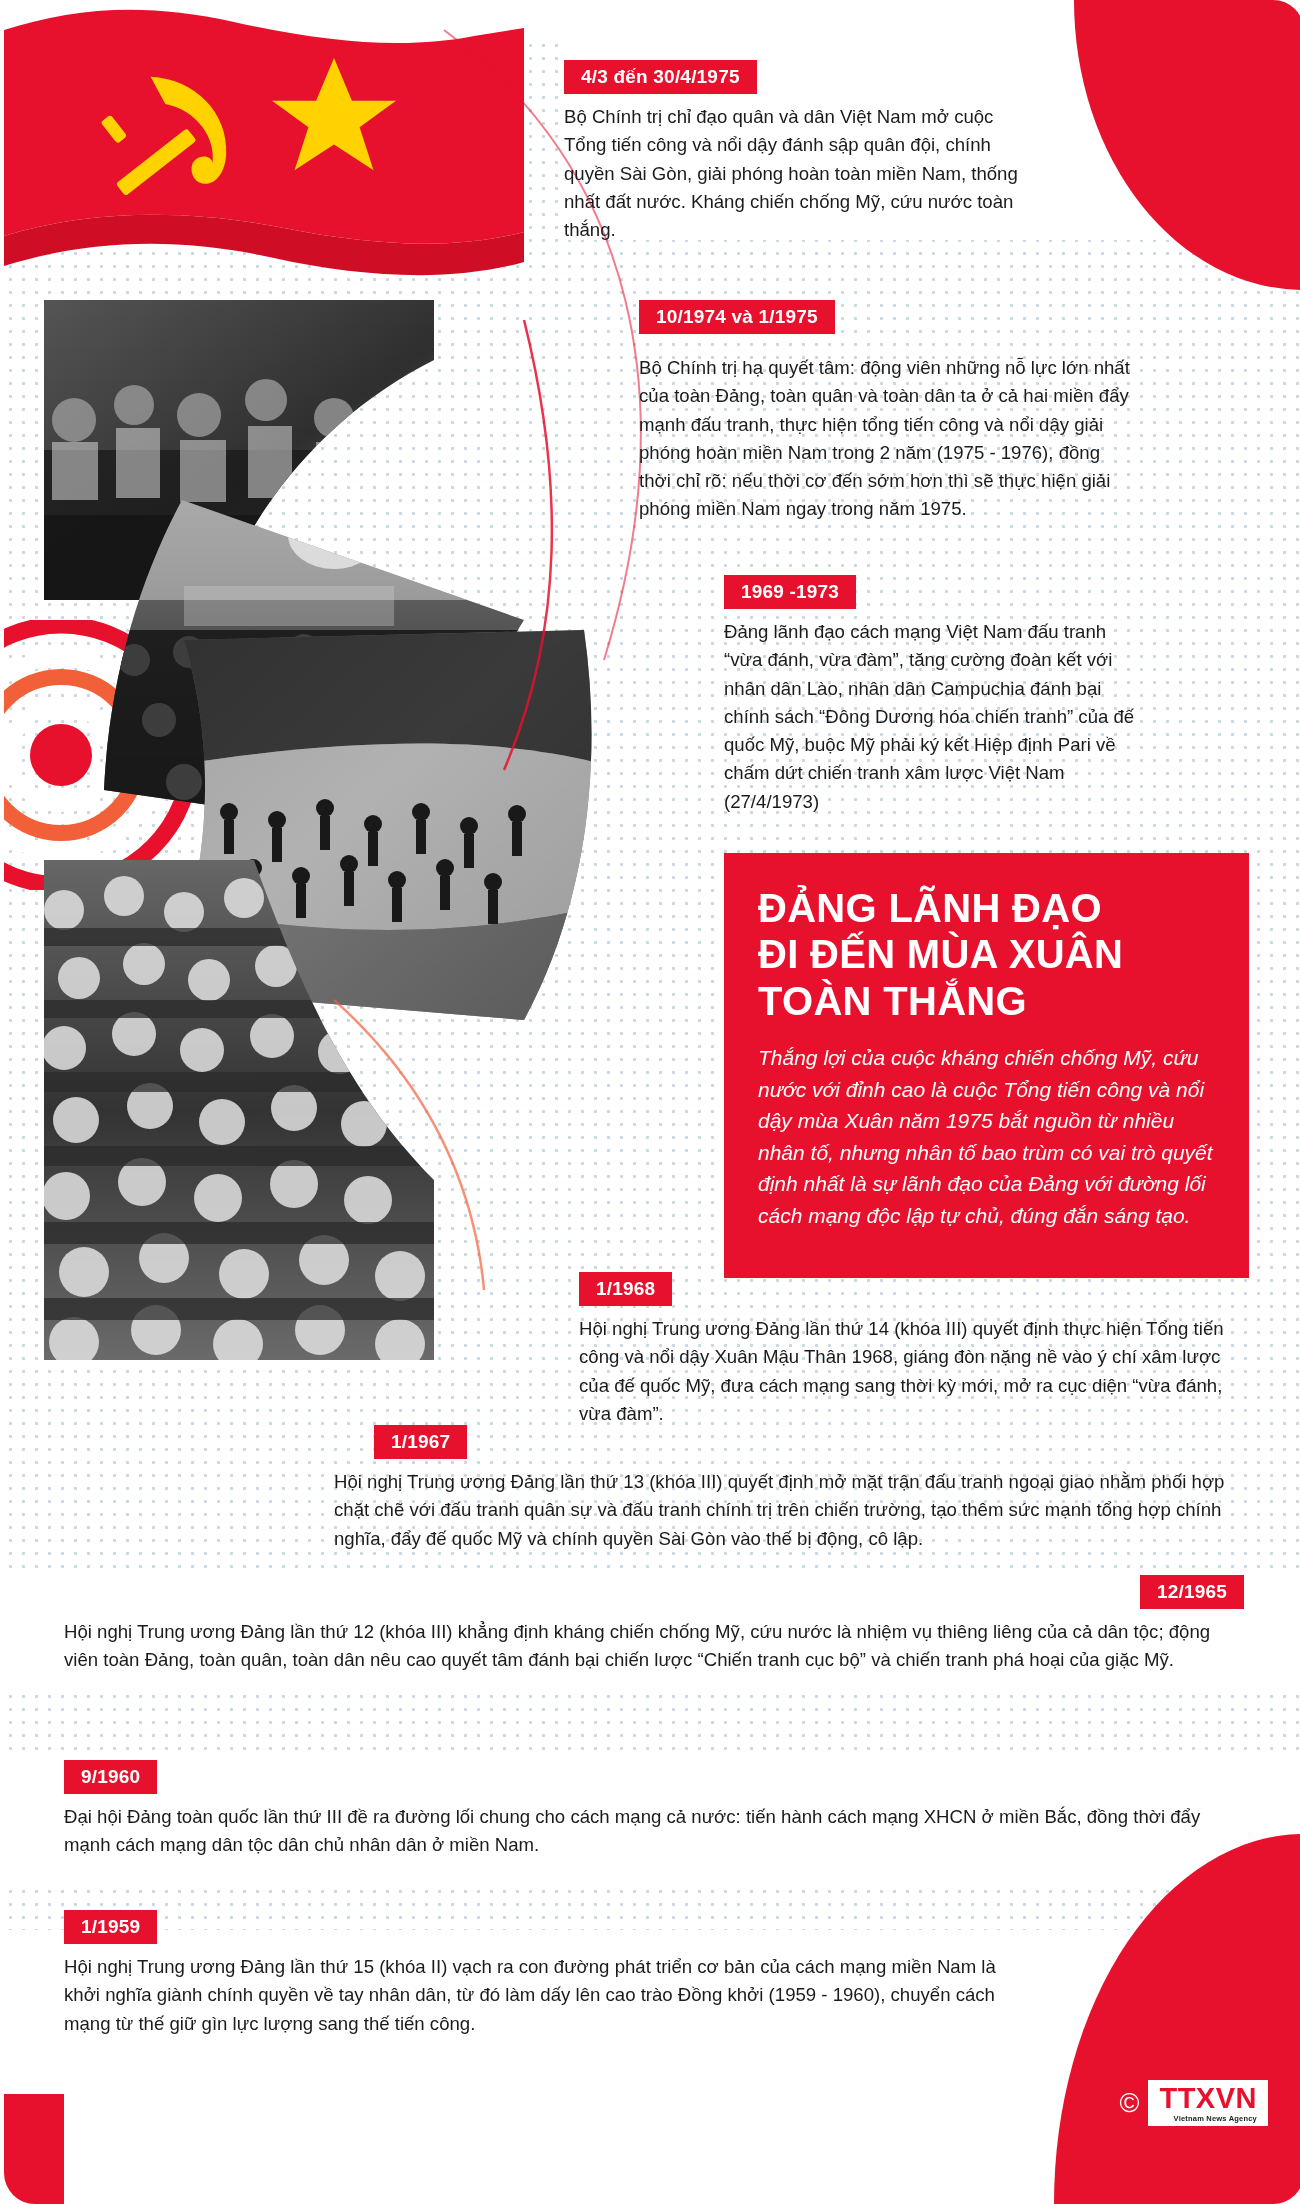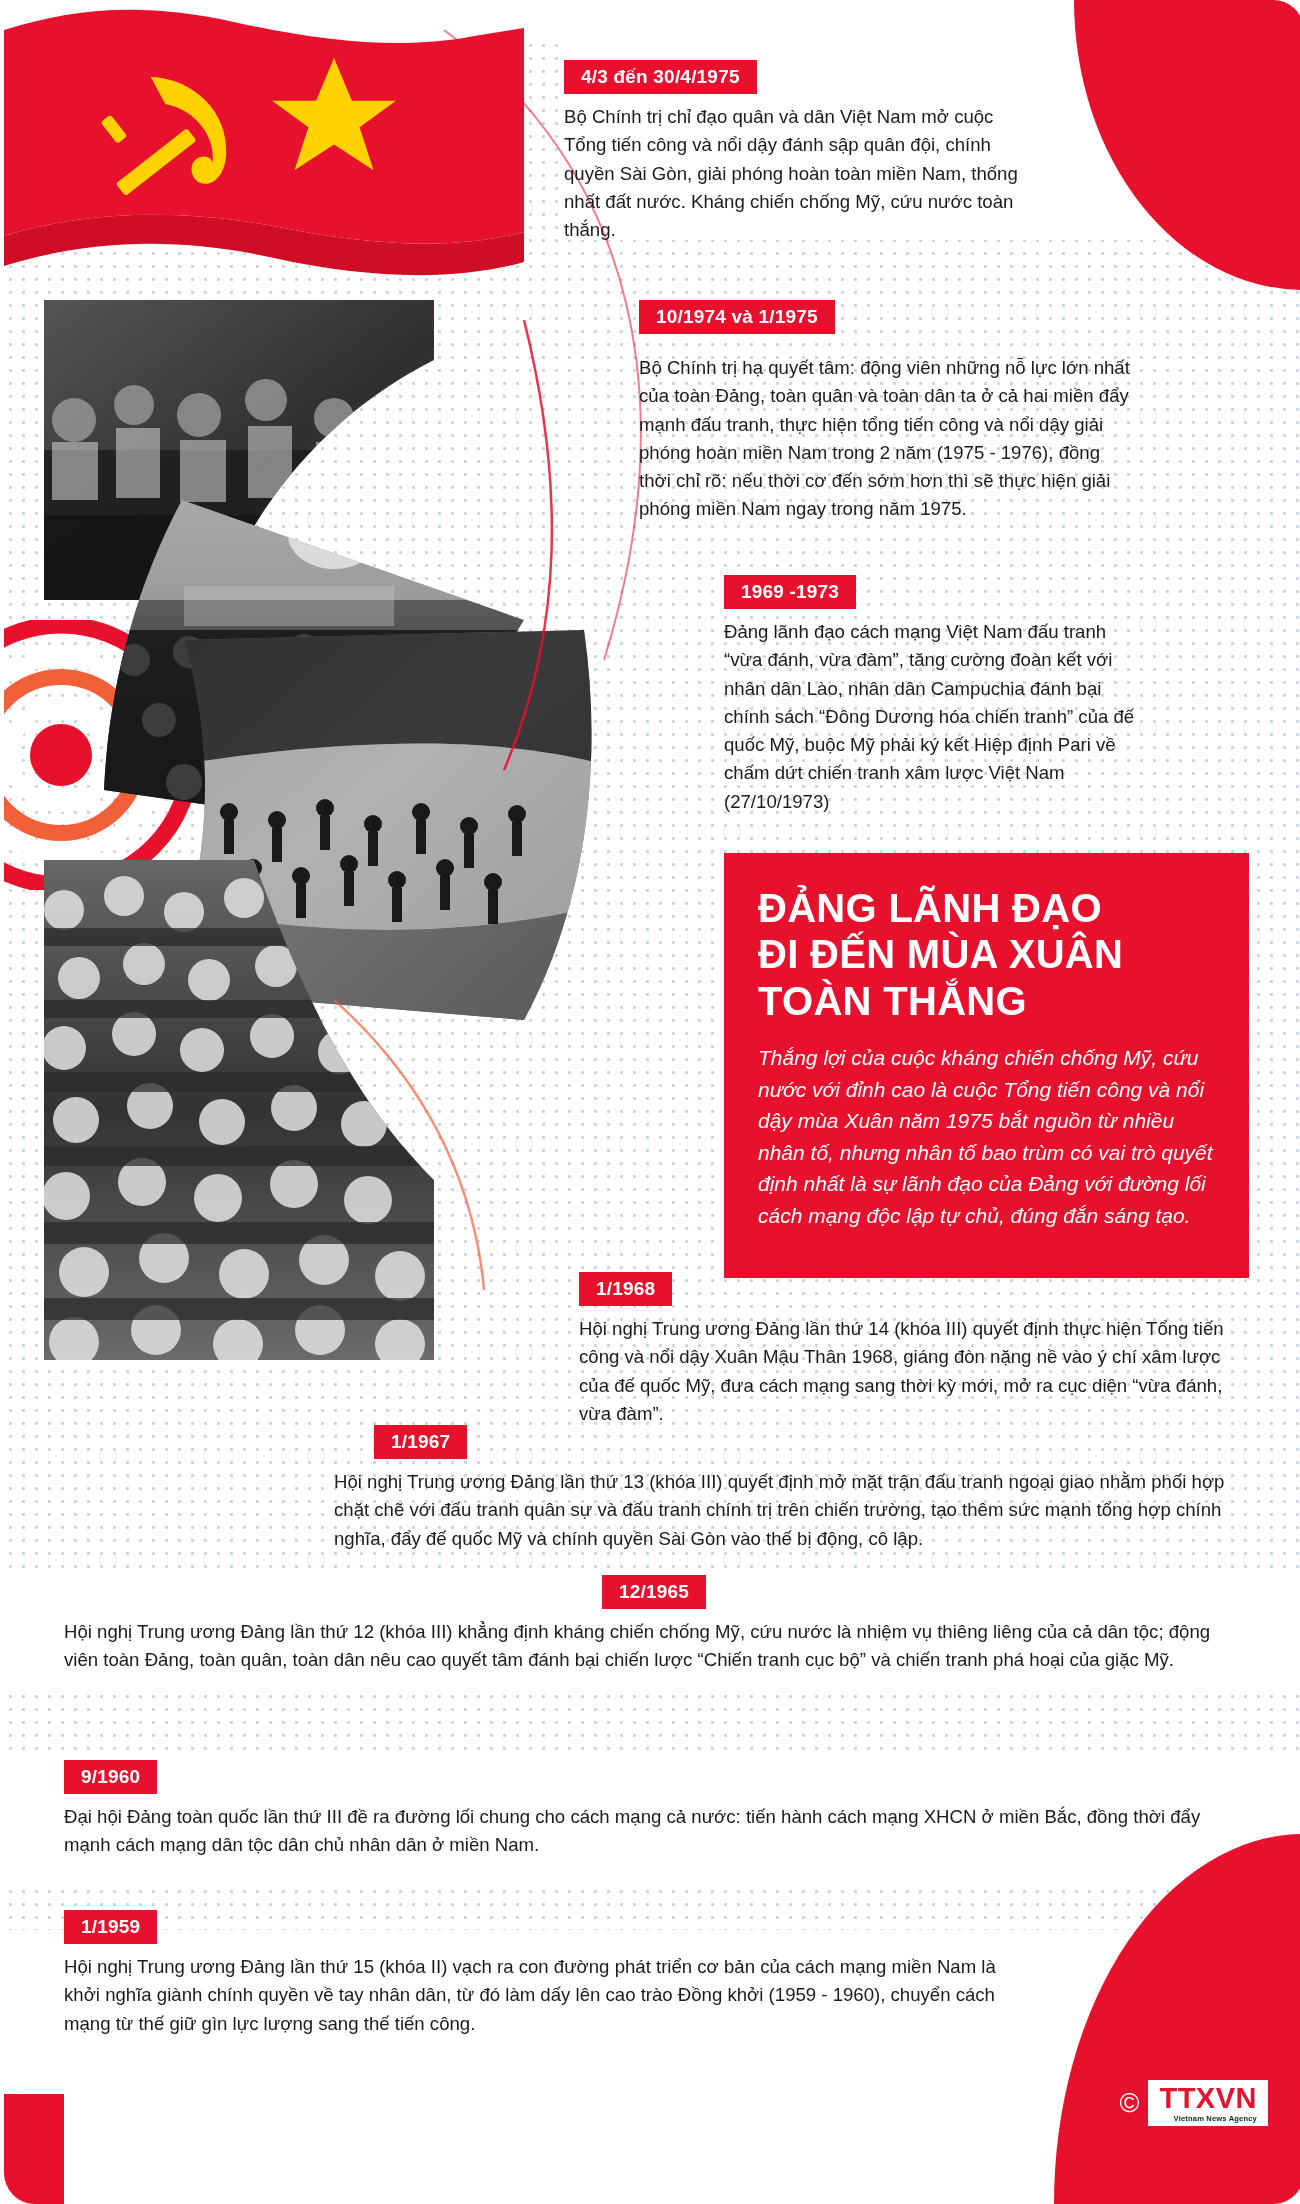--- a/index.html
+++ b/index.html
@@ -393,21 +393,21 @@
     <div style="text-align:left;padding-left:80px;">
       <span class="tag">10/1974 và 1/1975</span>
     </div>
     <div class="body-txt ta-left" style="padding-left:80px;margin-top:20px;">Bộ Chính trị hạ quyết tâm: động viên những nỗ lực lớn nhất của toàn Đảng, toàn quân và toàn dân ta ở cả hai miền đẩy mạnh đấu tranh, thực hiện tổng tiến công và nổi dậy giải phóng hoàn miền Nam trong 2 năm (1975 - 1976), đồng thời chỉ rõ: nếu thời cơ đến sớm hơn thì sẽ thực hiện giải phóng miền Nam ngay trong năm 1975.</div>
   </div>
 
   <div class="block" style="left:620px;top:575px;width:520px;">
     <div style="text-align:left;padding-left:100px;">
       <span class="tag">1969 -1973</span>
     </div>
-    <div class="body-txt ta-left" style="padding-left:100px;">Đảng lãnh đạo cách mạng Việt Nam đấu tranh “vừa đánh, vừa đàm”, tăng cường đoàn kết với nhân dân Lào, nhân dân Campuchia đánh bại chính sách “Đông Dương hóa chiến tranh” của đế quốc Mỹ, buộc Mỹ phải ký kết Hiệp định Pari về chấm dứt chiến tranh xâm lược Việt Nam (27/10/1973)</div>
+    <div class="body-txt ta-left" style="padding-left:100px;">Đảng lãnh đạo cách mạng Việt Nam đấu tranh “vừa đánh, vừa đàm”, tăng cường đoàn kết với nhân dân Lào, nhân dân Campuchia đánh bại chính sách “Đông Dương hóa chiến tranh” của đế quốc Mỹ, buộc Mỹ phải ký kết Hiệp định Pari về chấm dứt chiến tranh xâm lược Việt Nam (27/4/1973)</div>
   </div>
 
   <div class="headline-panel">
     <h1>
       <span>ĐẢNG LÃNH ĐẠO</span><br>
       <span>ĐI ĐẾN MÙA XUÂN</span><br>
       <span>TOÀN THẮNG</span>
     </h1>
     <div class="sub">Thắng lợi của cuộc kháng chiến chống Mỹ, cứu nước với đỉnh cao là cuộc Tổng tiến công và nổi dậy mùa Xuân năm 1975 bắt nguồn từ nhiều nhân tố, nhưng nhân tố bao trùm có vai trò quyết định nhất là sự lãnh đạo của Đảng với đường lối cách mạng độc lập tự chủ, đúng đắn sáng tạo.</div>
   </div>
@@ -420,21 +420,21 @@
   </div>
 
   <div class="block" style="left:330px;top:1425px;width:910px;">
     <div style="text-align:left;padding-left:40px;">
       <span class="tag">1/1967</span>
     </div>
     <div class="body-txt ta-left" style="padding-left:0px;">Hội nghị Trung ương Đảng lần thứ 13 (khóa III) quyết định mở mặt trận đấu tranh ngoại giao nhằm phối hợp chặt chẽ với đấu tranh quân sự và đấu tranh chính trị trên chiến trường, tạo thêm sức mạnh tổng hợp chính nghĩa, đẩy đế quốc Mỹ và chính quyền Sài Gòn vào thế bị động, cô lập.</div>
   </div>
 
   <div class="block" style="left:60px;top:1575px;width:1180px;">
-    <div style="text-align:center;">
+    <div style="text-align:right;">
       <span class="tag">12/1965</span>
     </div>
     <div class="body-txt ta-left">Hội nghị Trung ương Đảng lần thứ 12 (khóa III) khẳng định kháng chiến chống Mỹ, cứu nước là nhiệm vụ thiêng liêng của cả dân tộc; động viên toàn Đảng, toàn quân, toàn dân nêu cao quyết tâm đánh bại chiến lược “Chiến tranh cục bộ” và chiến tranh phá hoại của giặc Mỹ.</div>
   </div>
 
   <div class="block" style="left:60px;top:1760px;width:1180px;">
     <div style="text-align:left;">
       <span class="tag">9/1960</span>
     </div>
     <div class="body-txt ta-left">Đại hội Đảng toàn quốc lần thứ III đề ra đường lối chung cho cách mạng cả nước: tiến hành cách mạng XHCN ở miền Bắc, đồng thời đẩy mạnh cách mạng dân tộc dân chủ nhân dân ở miền Nam.</div>

